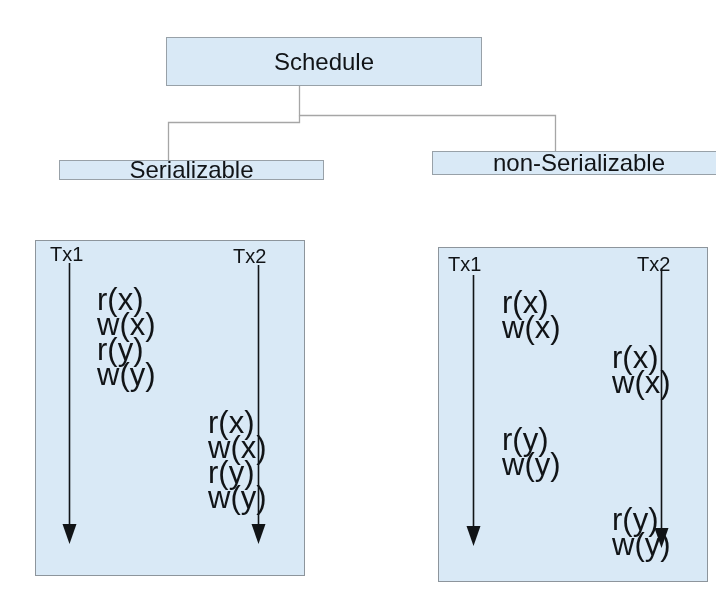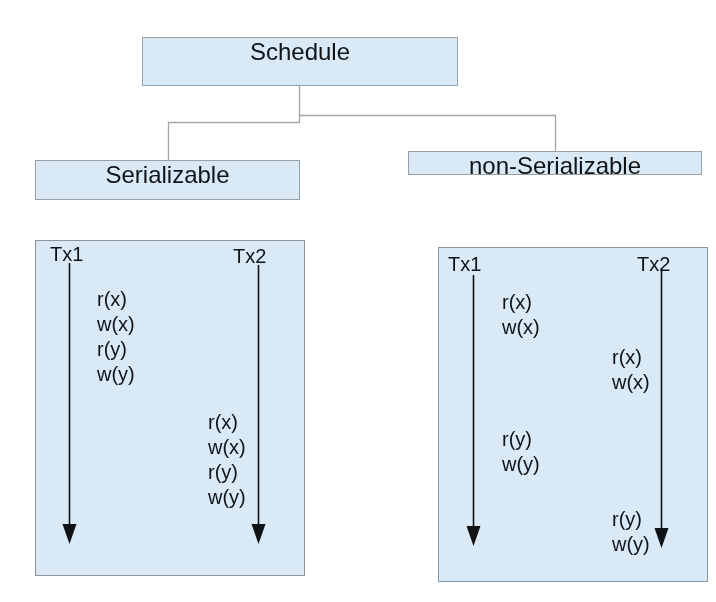--- a/index.html
+++ b/index.html
@@ -17,23 +17,24 @@
     width:716px;height:602px;
     background:var(--bg);
     font-family:"Liberation Sans","DejaVu Sans",sans-serif;
     color:var(--ink);
     overflow:hidden;
   }
   .node{
     position:absolute;
     background:var(--box-fill);
     border:1.5px solid var(--box-border);
-    display:flex;justify-content:center;
+    display:flex;align-items:center;justify-content:center;
     font-size:24px;
     z-index:1;
+    margin-left:24px;
   }
   .panel{
     position:absolute;
     background:var(--box-fill);
     border:1.5px solid var(--panel-border);
     z-index:0;
   }
   .lines{
     position:absolute;left:0;top:0;z-index:2;
     pointer-events:none;
@@ -42,21 +43,21 @@
   .arrow-line{stroke:var(--ink);stroke-width:1.6;fill:none;}
   .arrow-head{fill:var(--ink);stroke:none;}
   .tx-label{
     position:absolute;
     font-size:20px;line-height:24px;
     white-space:nowrap;
     z-index:3;
   }
   .ops{
     position:absolute;
-    font-size:20px;line-height:25px;
+    font-size:31px;line-height:25px;
     white-space:nowrap;
     z-index:3;
   }
 </style>
 </head>
 <body>
 
 <div class="stage">
 
   <div class="panel" style="left:35px;top:240px;width:270px;height:336px;"></div>
@@ -75,21 +76,21 @@
     <path class="arrow-line" d="M473.5,275 L473.5,529"></path>
     <polygon class="arrow-head" points="466.5,526 480.5,526 473.5,546"></polygon>
 
     <path class="arrow-line" d="M661.5,268 L661.5,531"></path>
     <polygon class="arrow-head" points="654.5,528 668.5,528 661.5,548"></polygon>
   </svg>
 
   <div class="node" style="left:142px;top:37px;width:316px;height:49px;">
     <span>Schedule</span>
   </div>
-  <div class="node" style="left:35px;top:160px;width:265px;height:40px;">
+  <div class="node" style="left:35px;top:160px;width:265px;height:20px;">
     <span>Serializable</span>
   </div>
   <div class="node" style="left:408px;top:151px;width:294px;height:24px;">
     <span>non-Serializable</span>
   </div>
 
   <div class="tx-label" style="left:50px;top:242px;">Tx1</div>
   <div class="tx-label" style="left:233px;top:244px;">Tx2</div>
 
   <div class="ops" style="left:97px;top:287px;">

